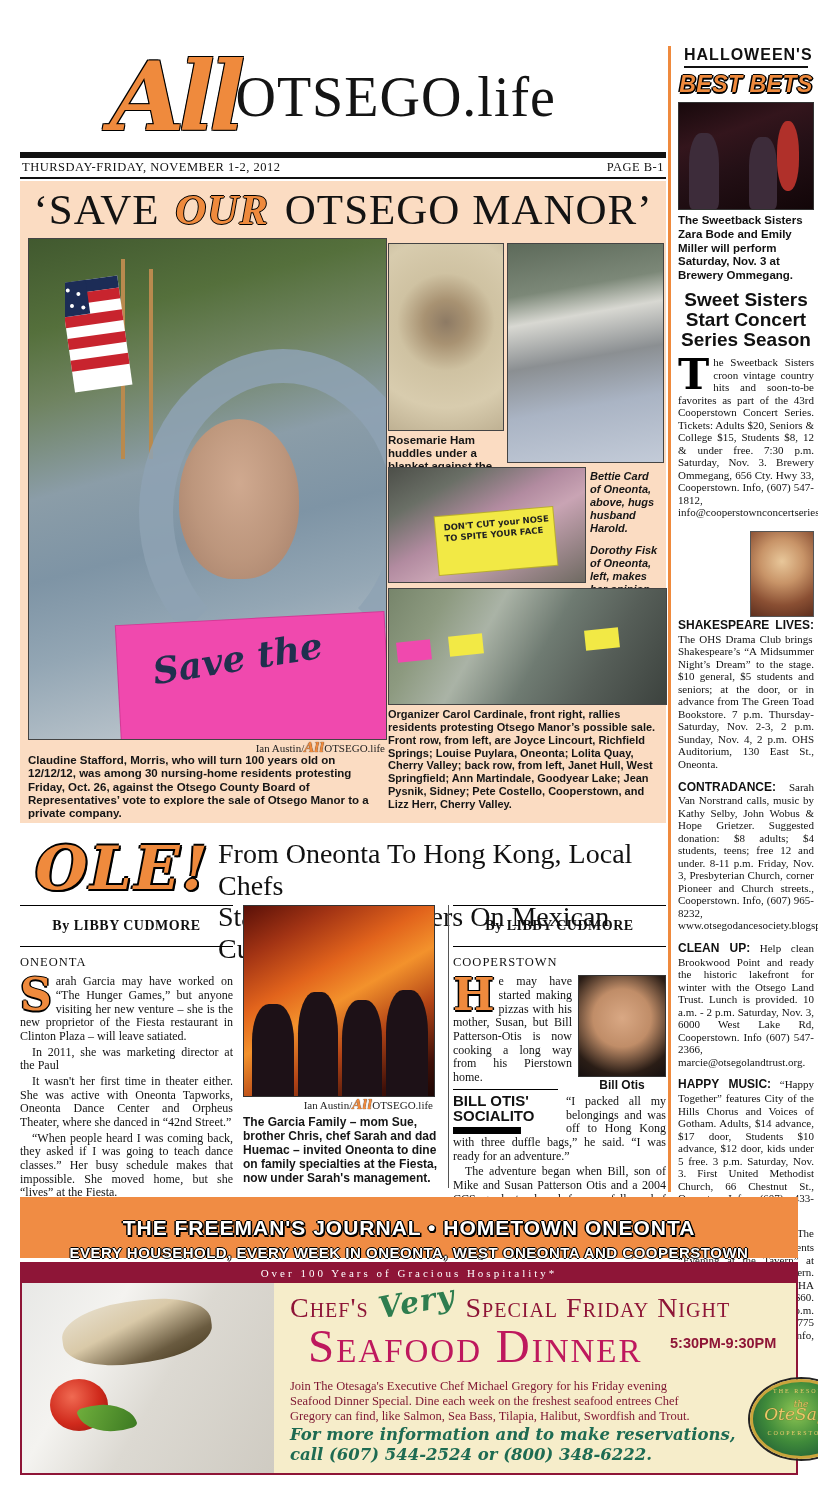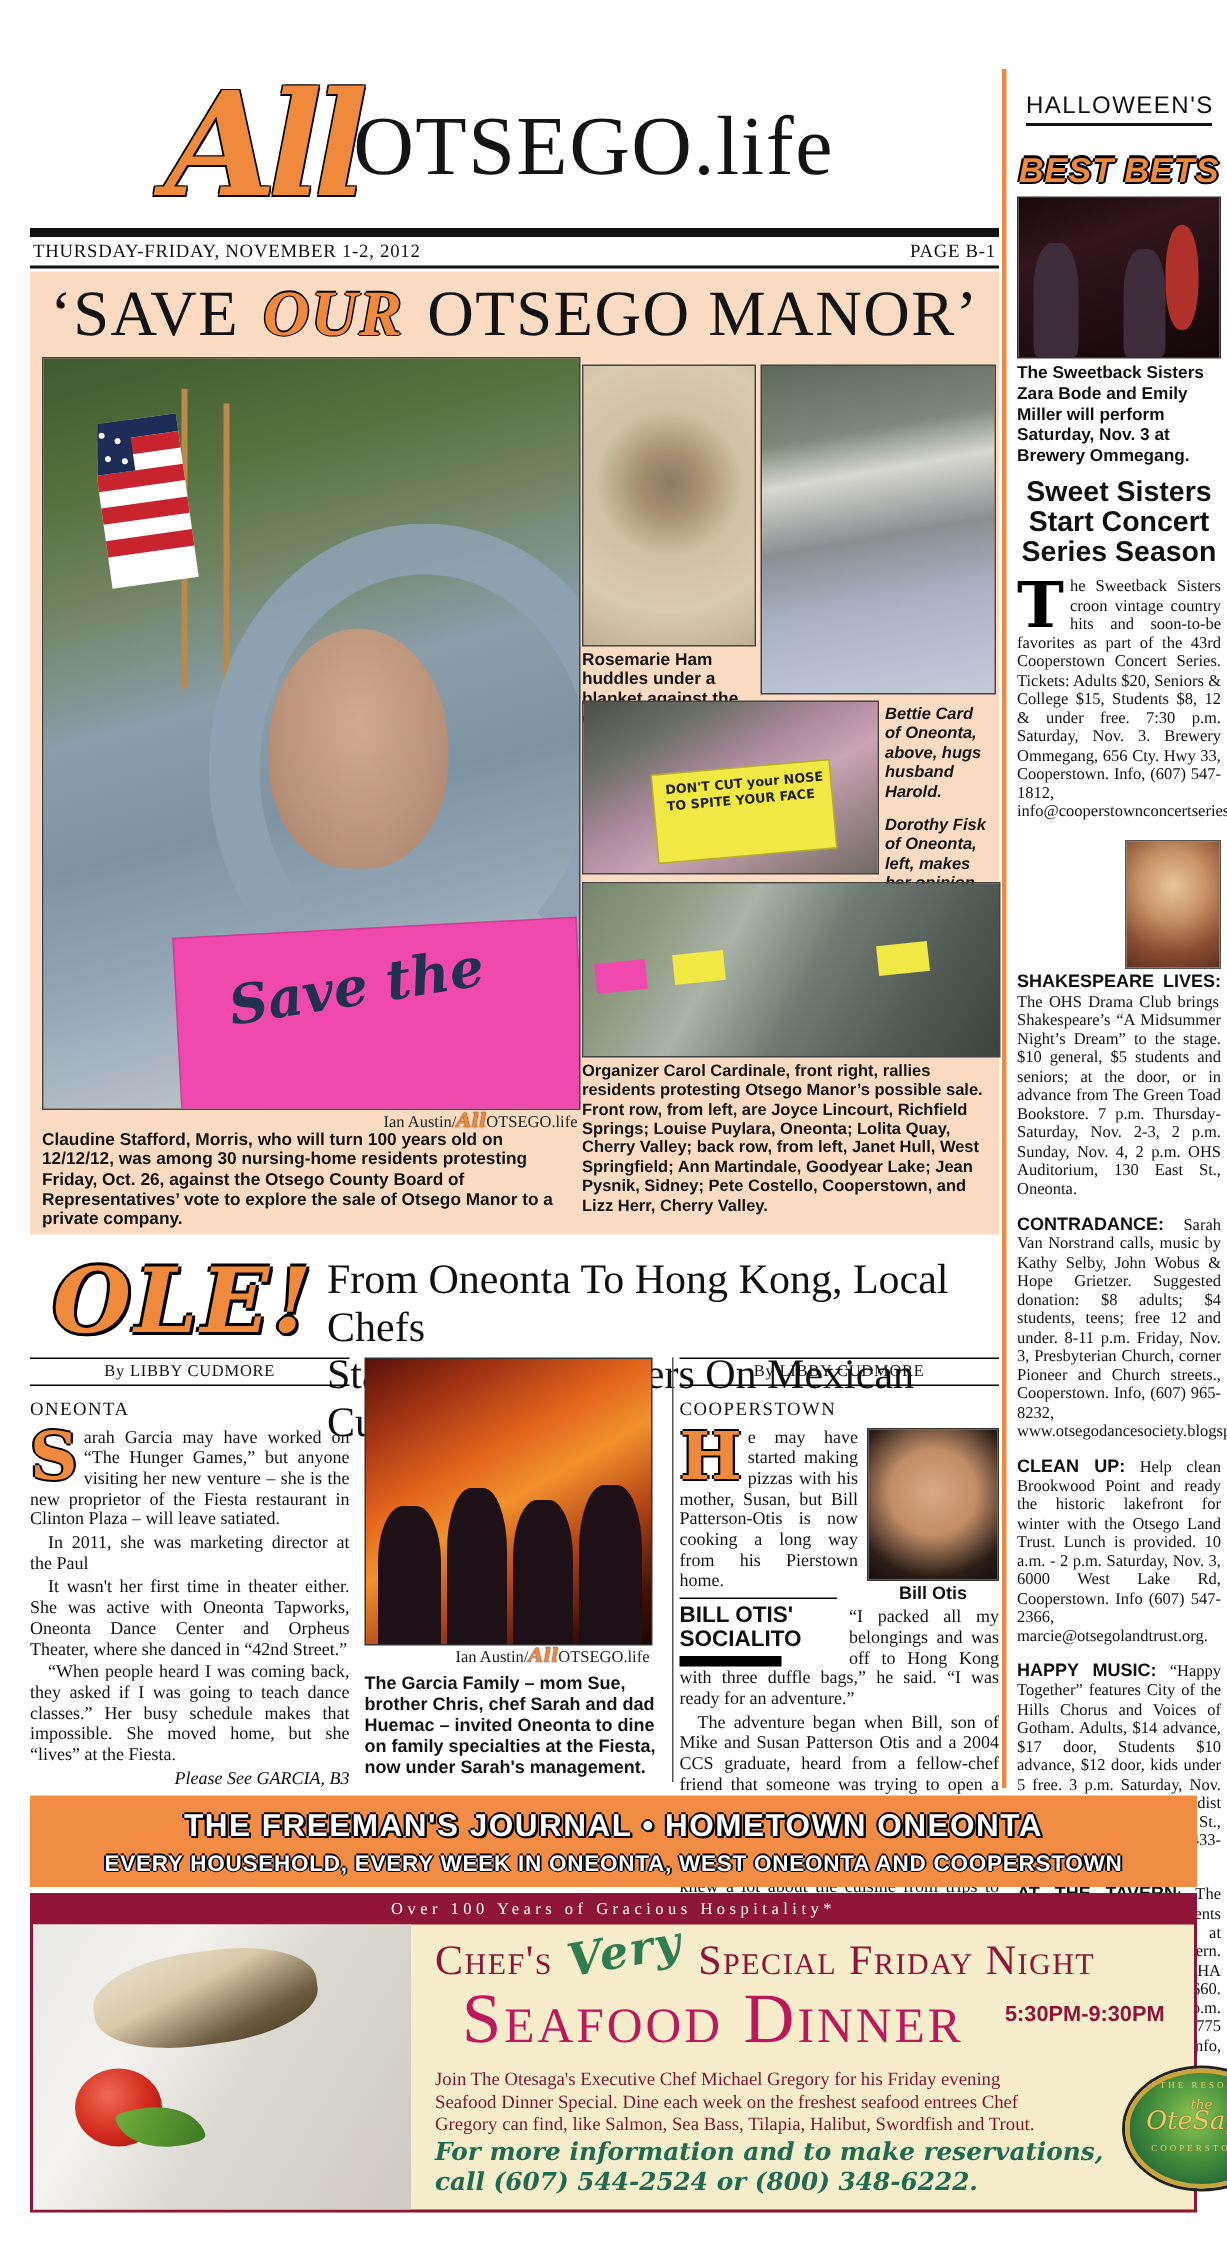--- a/index.html
+++ b/index.html
@@ -54,22 +54,22 @@
   .caption-side{position:absolute;top:289px;left:570px;width:72px;font-size:11px;line-height:1.18;}
   .caption-side .blk{display:block;margin-bottom:9px;font-style:italic;}
   .photo-group{left:368px;top:407px;width:277px;height:115px;
     background:linear-gradient(120deg,#77856b 0%,#8d9a80 18%,#aab3a6 35%,#6f7b72 55%,#565e58 75%,#3c423e 100%);}
   .mini-sign{position:absolute;width:34px;height:20px;transform:rotate(-6deg);}
   .caption-group{position:absolute;top:527px;left:368px;width:277px;font-size:11px;line-height:1.17;}
 
   
   .side-divider{position:absolute;left:668px;top:46px;width:3px;height:1146px;background:#ef8a3d;}
   .sidebar{position:absolute;left:678px;top:46px;width:136px;font-size:11px;line-height:1.14;}
-  .kicker{font-family:"Liberation Sans",sans-serif;font-weight:400;font-size:16px;letter-spacing:1px;
-    text-align:right;border-bottom:2px solid #111;padding-bottom:2px;margin:16px 6px;}
+  .kicker{font-family:"Liberation Sans",sans-serif;font-weight:700;font-size:16px;letter-spacing:1px;
+    text-align:right;border-bottom:2px solid #111;padding-bottom:2px;margin:0 6px;}
   .kicker2{font-family:"Liberation Sans",sans-serif;font-weight:900;font-style:italic;font-size:23px;
     letter-spacing:.5px;color:#ef8a3d;text-align:center;margin-top:3px;
     text-shadow:-1.5px 0 0 #000,1.5px 0 0 #000,0 -1.5px 0 #000,0 1.5px 0 #000,1px 1px 0 #000;}
   .photo-sweetback{position:relative;margin-top:5px;width:134px;height:106px;border:1px solid #333;
     background:linear-gradient(160deg,#18090c 0%,#33151c 30%,#241016 55%,#120608 100%);overflow:hidden;}
   .figure{position:absolute;border-radius:40% 40% 10% 10%;background:#3d2c3a;}
   .bass{position:absolute;right:14px;top:18px;width:22px;height:70px;border-radius:45%;background:#b0302a;}
   .side-photo-cap{font-family:"Liberation Sans",sans-serif;font-weight:bold;font-size:11.5px;line-height:1.18;margin-top:4px;}
   .side-headline{font-family:"Liberation Sans",sans-serif;font-weight:900;font-size:19px;line-height:1.05;
     text-align:center;margin:8px 0 6px 0;}
@@ -85,22 +85,22 @@
   .ole-logo{position:absolute;top:833px;left:25px;width:195px;text-align:center;
     font-family:"DejaVu Serif",serif;font-weight:900;font-size:60px;font-style:italic;color:#ef8a3d;
     text-shadow:-2px 0 0 #000,2px 0 0 #000,0 -2px 0 #000,0 2px 0 #000,2px 2px 0 #000;letter-spacing:2px;}
   .ole-headline{position:absolute;top:838px;left:218px;width:448px;font-size:28px;line-height:1.13;color:#111;}
   .ole-cols{position:absolute;top:905px;left:20px;width:646px;height:285px;}
   .col{position:absolute;top:0;font-size:12px;line-height:1.14;}
   .col-left{left:0;width:213px;}
   .col-center{left:223px;width:200px;}
   .col-right{left:433px;width:213px;}
   .vrule{position:absolute;left:428px;top:0;width:1px;height:283px;background:#555;}
-  .byline{font-size:11px;text-align:center;border-top:1.5px solid #000;border-bottom:1.5px solid #000;
-    padding:2px 0;margin-bottom:8px;letter-spacing:.5px;}
+  .byline{font-size:14px;text-align:center;border-top:1.5px solid #000;border-bottom:1.5px solid #000;
+    padding:12px 0;margin-bottom:8px;letter-spacing:.5px;font-weight:bold;}
   .dateline{font-size:12.5px;letter-spacing:1px;margin-bottom:6px;}
   .para{text-align:justify;margin:0 0 2px 0;}
   .indent{text-indent:12px;}
   .dropcap-orange{float:left;font-family:"DejaVu Serif",serif;font-weight:900;font-size:44px;line-height:.8;
     color:#ef8a3d;padding:2px 4px 0 0;
     text-shadow:-1.5px 0 0 #000,1.5px 0 0 #000,0 -1.5px 0 #000,0 1.5px 0 #000;}
   .pull{float:left;width:92px;margin:2px 8px 2px 0;}
   .pull-label{font-family:"Liberation Sans",sans-serif;font-weight:900;font-size:15px;line-height:1.05;
     border-top:1.5px solid #000;padding-top:3px;}
   .pull-bar{width:68px;height:7px;background:#000;margin-top:3px;}
@@ -112,21 +112,21 @@
   .caption-center{width:196px;font-size:12px;line-height:1.17;margin-top:2px;}
   .photo-otis{float:right;width:88px;margin:0 0 2px 6px;text-align:center;}
   .photo-otis .img{width:86px;height:100px;border:1px solid #333;
     background:radial-gradient(circle at 50% 42%,#d9a884 0%,#c08d68 40%,#2a1d16 78%,#161010 100%);}
   .photo-otis .cap{font-family:"Liberation Sans",sans-serif;font-weight:bold;font-size:12px;margin-top:2px;}
   .pull-right-col{float:left;width:105px;margin:2px 8px 0 0;}
 
   
   .banner{position:absolute;top:1197px;left:20px;width:778px;height:61px;background:#f08c44;
     text-align:center;color:#fff;font-family:"Liberation Sans",sans-serif;}
-  .banner .l1{font-weight:900;font-size:21px;letter-spacing:1px;margin-top:9px;
+  .banner .l1{font-weight:900;font-size:21px;letter-spacing:1px;margin-top:19px;
     text-shadow:-1.5px 0 0 #000,1.5px 0 0 #000,0 -1.5px 0 #000,0 1.5px 0 #000,1.5px 1.5px 0 #000;}
   .banner .l2{font-weight:900;font-size:15px;letter-spacing:.5px;margin-top:4px;
     text-shadow:-1.2px 0 0 #000,1.2px 0 0 #000,0 -1.2px 0 #000,0 1.2px 0 #000;}
 
   
   .ad{position:absolute;top:1262px;left:20px;width:778px;height:213px;border:2px solid #8e1537;box-sizing:border-box;background:#f6edca;}
   .ad-topbar{height:19px;background:#8e1537;color:#fff;text-align:center;font-size:11px;
     letter-spacing:3px;font-family:"Liberation Serif",serif;line-height:19px;}
   .ad-body{position:relative;height:190px;}
   .food{position:absolute;left:0;top:0;width:252px;height:100%;overflow:hidden;

